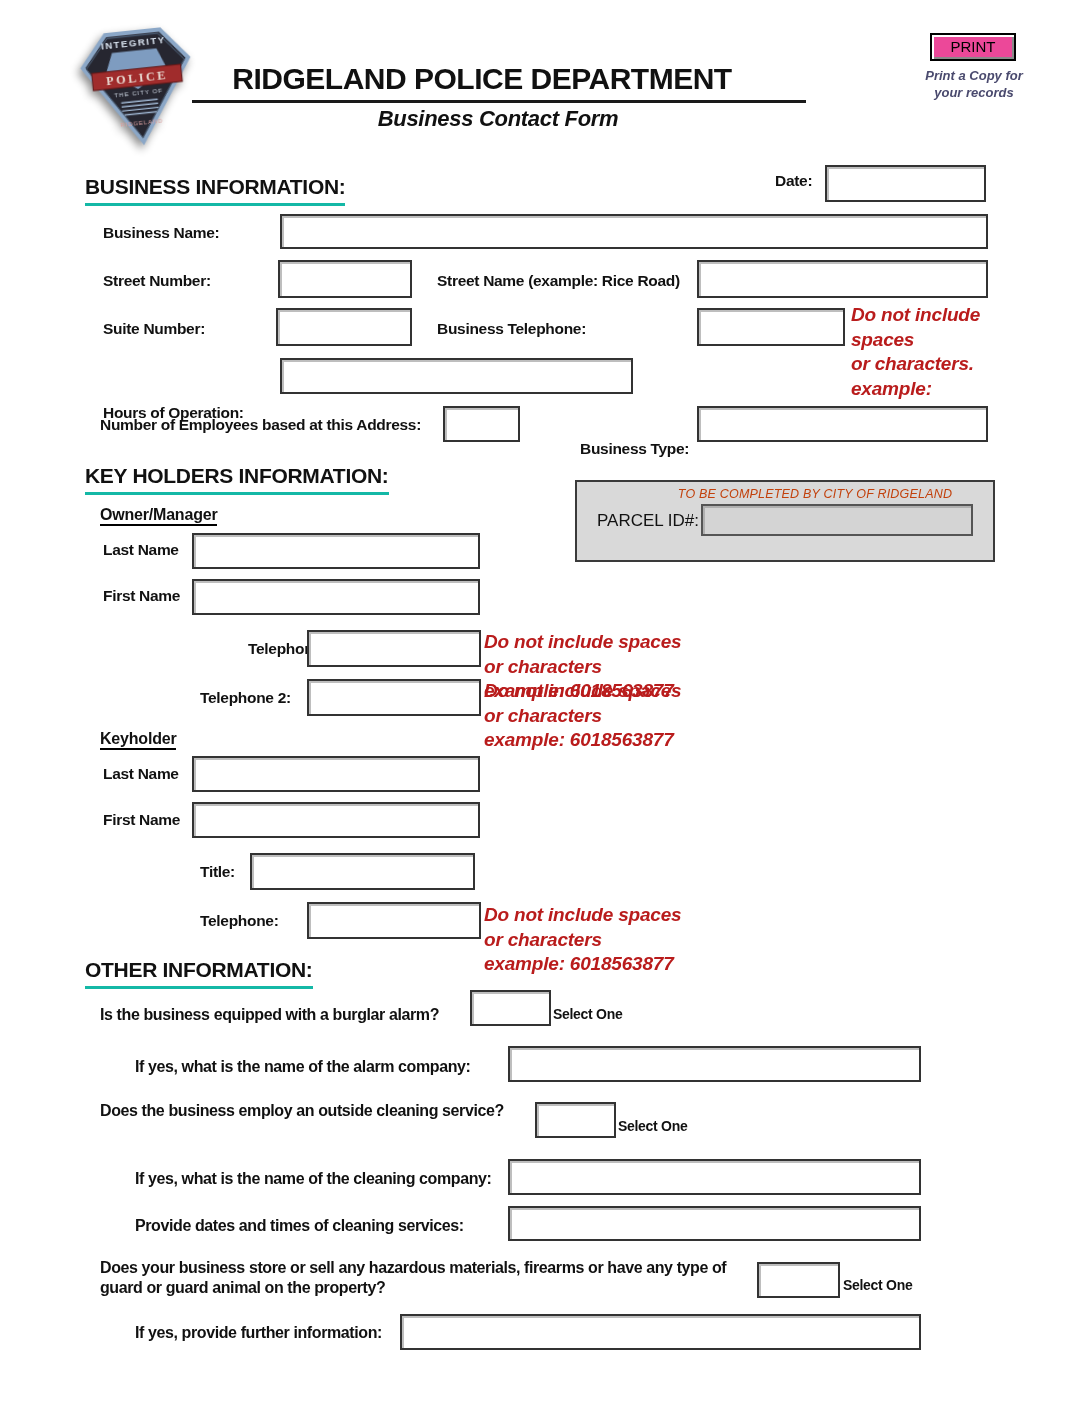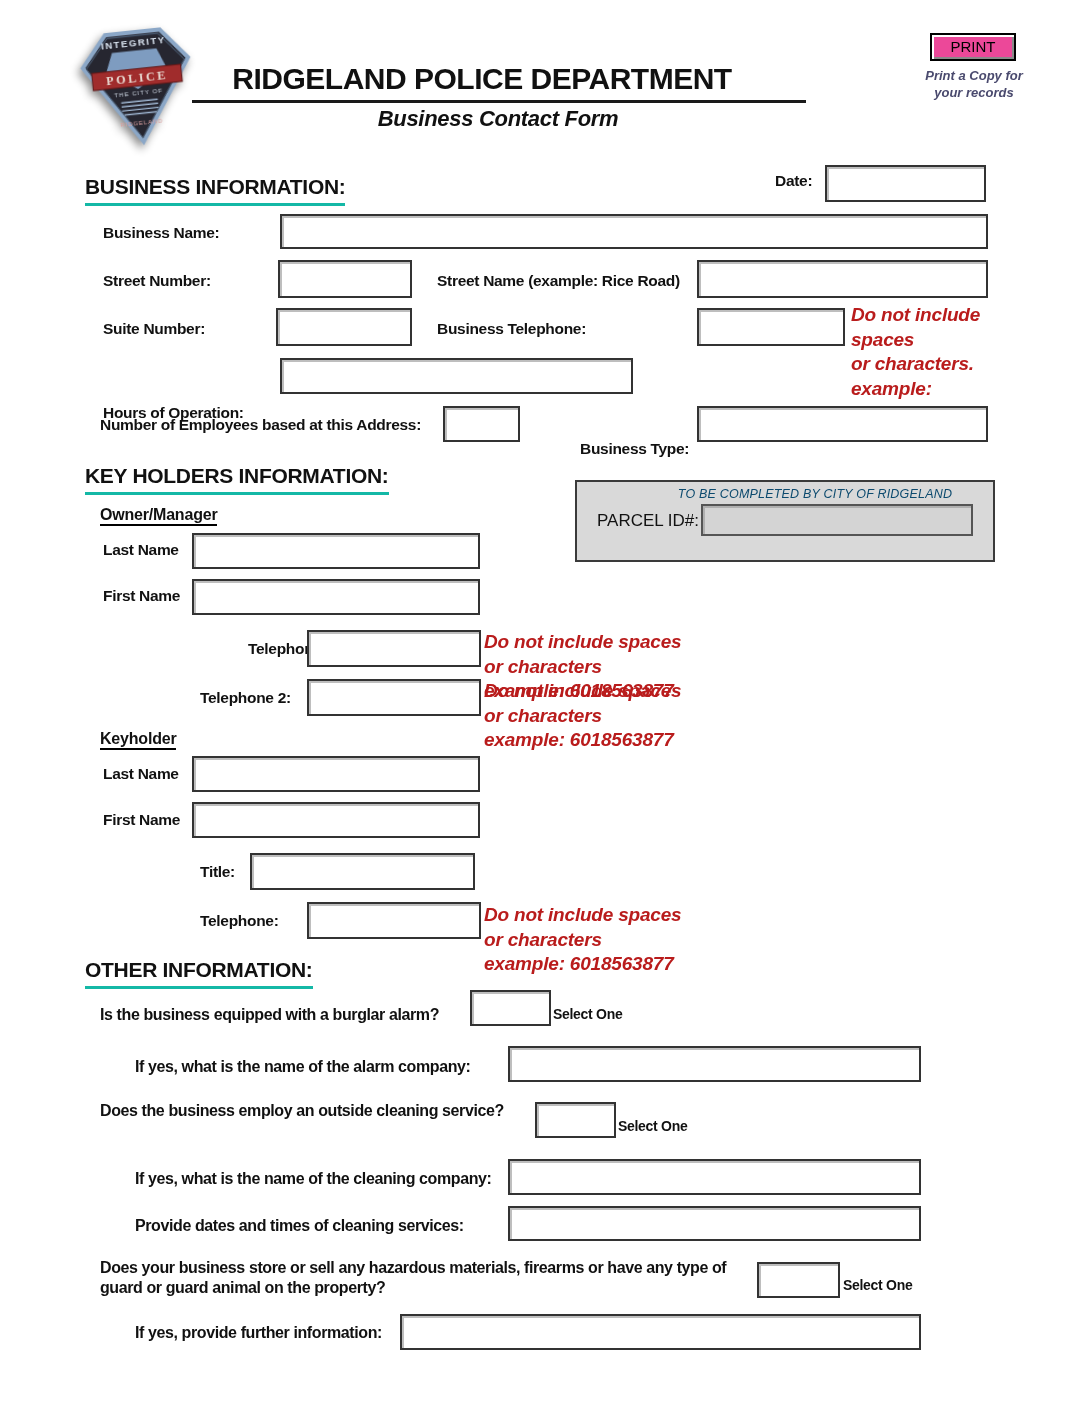--- a/index.html
+++ b/index.html
@@ -48,21 +48,21 @@
   .print-note {
     position:absolute; left:918px; top:68px; width:112px; text-align:center;
     font-style:italic; font-weight:600; font-size:13px; color:#4a4a6e; line-height:1.3;
   }
   .panel {
     position:absolute; left:575px; top:480px; width:420px; height:82px;
     background:#d9d9d9; border:2px solid #3a3a3a;
   }
   .panel-note {
     position:absolute; top:5px; left:70px; right:10px; text-align:center;
-    font-style:italic; font-size:12.5px; color:#0c4a6e; letter-spacing:0.2px;
+    font-style:italic; font-size:12.5px; color:#c2410c; letter-spacing:0.2px;
   }
   .parcel-lbl { position:absolute; left:20px; top:29px; font-size:17px; font-weight:400; }
   .parcel-box {
     position:absolute; left:124px; top:22px; width:272px; height:32px;
     background:#d4d4d4; border:2px solid #555;
     box-shadow: inset 2px 2px 0 rgba(110,110,110,0.35);
   }
   .selectone { position:absolute; font-size:14px; font-weight:700; letter-spacing:-0.3px;margin-top:7px; }
   .q { position:absolute; font-size:16px; font-weight:700; letter-spacing:-0.4px; line-height:1.25; }
   .badge-wrap {

